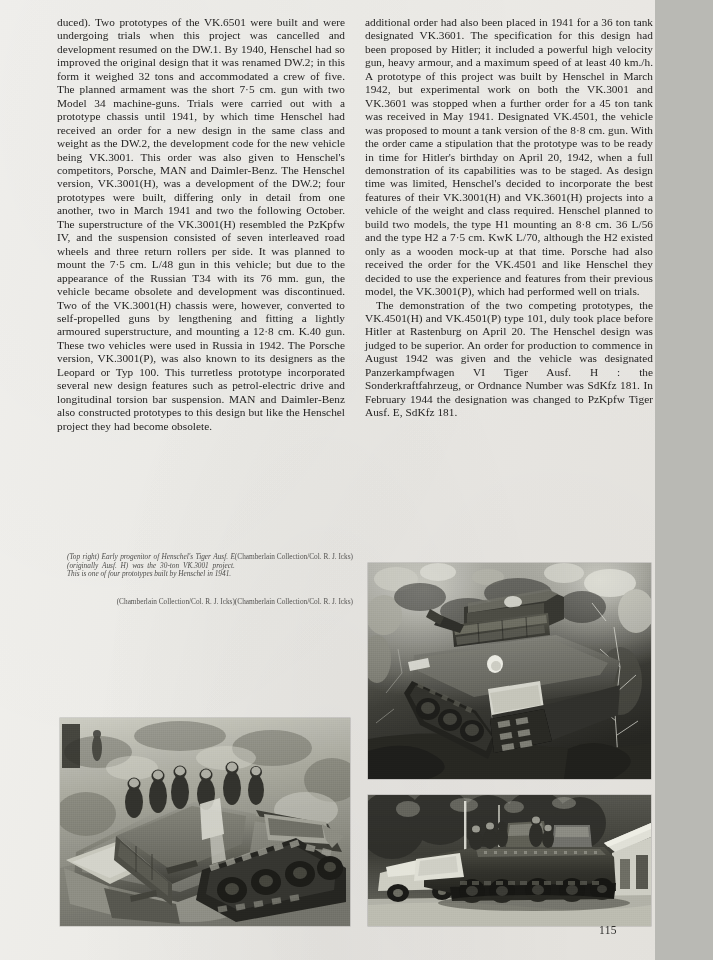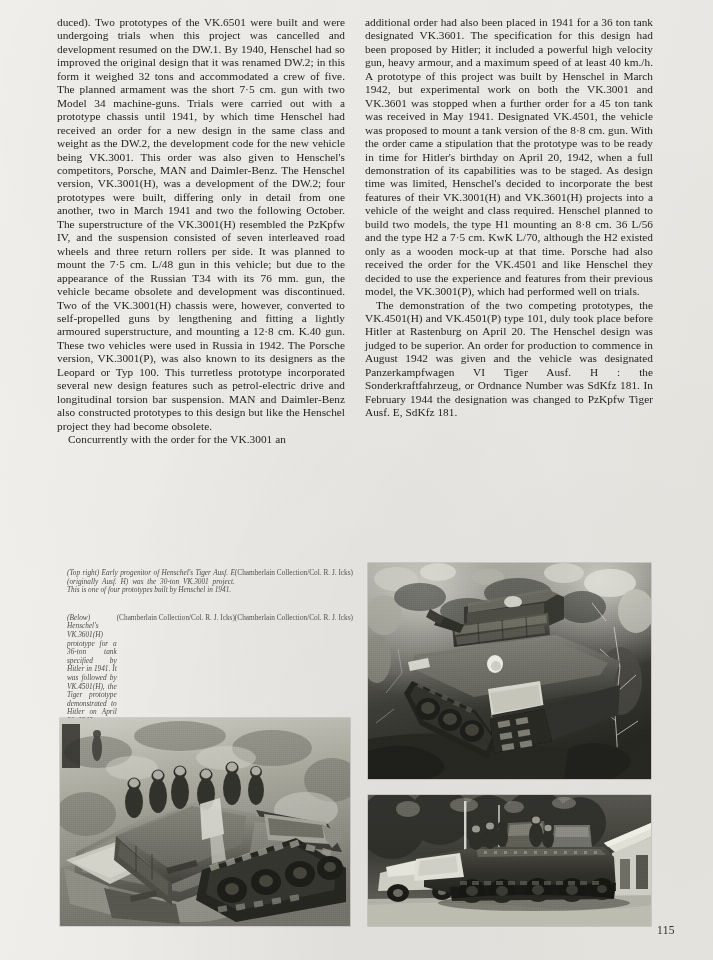--- a/index.html
+++ b/index.html
@@ -2,21 +2,21 @@
 <html><head>
 <meta charset="utf-8">
 <style>
   html, body {
     margin: 0;
     padding: 0;
     background: #b9b9b4;
   }
   .page {
     position: relative;
-    width: 713px;
+    width: 655px;
     height: 960px;
     background: #f9a8d4;
     overflow: hidden;
     font-family: "Liberation Serif", "DejaVu Serif", serif;
     color: #1d1d1d;
     filter: contrast(0.97) brightness(1.0);
   }
   
   .paper-grain {
     position: absolute;
@@ -78,21 +78,20 @@
     opacity: 0.92;
   }
   .caption .credit {
     font-style: normal;
     float: right;
     opacity: 0.95;
   }
   .caption .tail {
     display: block;
     overflow: hidden;
-    margin-top: 16px;
   }
   .cap-gap1 { margin-bottom: 19px; }
   .cap-gap2 { margin-bottom: 19px; }
 
   
   .photo {
     position: absolute;
     overflow: hidden;
     background: #2b2b28;
     box-shadow: 0 0 0 0.5px rgba(0,0,0,0.25);
@@ -130,21 +129,20 @@
 
 <div class="page">
   <div class="paper-grain"></div>
 
   <div class="content">
 
     <div class="columns">
 
       <div class="col">
         <p>duced). Two prototypes of the VK.6501 were built and were undergoing trials when this project was cancelled and development resumed on the DW.1. By 1940, Henschel had so improved the original design that it was renamed DW.2; in this form it weighed 32 tons and accommodated a crew of five. The planned armament was the short 7·5 cm. gun with two Model 34 machine-guns. Trials were carried out with a prototype chassis until 1941, by which time Henschel had received an order for a new design in the same class and weight as the DW.2, the development code for the new vehicle being VK.3001. This order was also given to Henschel's competitors, Porsche, MAN and Daimler-Benz. The Henschel version, VK.3001(H), was a development of the DW.2; four prototypes were built, differing only in detail from one another, two in March 1941 and two the following October. The superstructure of the VK.3001(H) resembled the PzKpfw IV, and the suspension consisted of seven interleaved road wheels and three return rollers per side. It was planned to mount the 7·5 cm. L/48 gun in this vehicle; but due to the appearance of the Russian T34 with its 76 mm. gun, the vehicle became obsolete and development was discontinued. Two of the VK.3001(H) chassis were, however, converted to self-propelled guns by lengthening and fitting a lightly armoured superstructure, and mounting a 12·8 cm. K.40 gun. These two vehicles were used in Russia in 1942. The Porsche version, VK.3001(P), was also known to its designers as the Leopard or Typ 100. This turretless prototype incorporated several new design features such as petrol-electric drive and longitudinal torsion bar suspension. MAN and Daimler-Benz also constructed prototypes to this design but like the Henschel project they had become obsolete.</p>
-        <p>Concurrently with the order for the VK.3001 an</p>
       </div>
 
       <div class="col">
         <p>additional order had also been placed in 1941 for a 36 ton tank designated VK.3601. The specification for this design had been proposed by Hitler; it included a powerful high velocity gun, heavy armour, and a maximum speed of at least 40 km./h. A prototype of this project was built by Henschel in March 1942, but experimental work on both the VK.3001 and VK.3601 was stopped when a further order for a 45 ton tank was received in May 1941. Designated VK.4501, the vehicle was proposed to mount a tank version of the 8·8 cm. gun. With the order came a stipulation that the prototype was to be ready in time for Hitler's birthday on April 20, 1942, when a full demonstration of its capabilities was to be staged. As design time was limited, Henschel's decided to incorporate the best features of their VK.3001(H) and VK.3601(H) projects into a vehicle of the weight and class required. Henschel planned to build two models, the type H1 mounting an 8·8 cm. 36 L/56 and the type H2 a 7·5 cm. KwK L/70, although the H2 existed only as a wooden mock-up at that time. Porsche had also received the order for the VK.4501 and like Henschel they decided to use the experience and features from their previous model, the VK.3001(P), which had performed well on trials.</p>
         <p>The demonstration of the two competing prototypes, the VK.4501(H) and VK.4501(P) type 101, duly took place before Hitler at Rastenburg on April 20. The Henschel design was judged to be superior. An order for production to commence in August 1942 was given and the vehicle was designated Panzerkampfwagen VI Tiger Ausf. H : the Sonderkraftfahrzeug, or Ordnance Number was SdKfz 181. In February 1944 the designation was changed to PzKpfw Tiger Ausf. E, SdKfz 181.</p>
       </div>
 
     </div>
 
     <div class="captions">
@@ -153,21 +151,20 @@
         <span class="credit">(Chamberlain Collection/Col. R. J. Icks)</span>
         <span class="tail">(Top right) Early progenitor of Henschel's Tiger Ausf. E (originally Ausf. H) was the 30-ton VK.3001 project. This is one of four prototypes built by Henschel in 1941.</span>
       </p>
 
       <p class="caption cap-gap2">
         <span class="credit">(Chamberlain Collection/Col. R. J. Icks)</span>
       </p>
 
       <p class="caption">
         <span class="credit">(Chamberlain Collection/Col. R. J. Icks)</span>
-        <span class="tail">(Below) Henschel's VK.3601(H) prototype for a 36-ton tank specified by Hitler in 1941. It was followed by VK.4501(H), the Tiger prototype demonstrated to Hitler on April 20, 1942.</span>
       </p>
 
     </div>
 
     <div class="photo" id="photo-top-right">
       <svg viewBox="0 0 283 216" preserveAspectRatio="none" aria-hidden="true">
         <defs>
           <linearGradient id="tr-bg" x1="0" y1="0" x2="0.3" y2="1">
             <stop offset="0%" stop-color="#9a9a92"></stop>
             <stop offset="28%" stop-color="#6a6a62"></stop>

